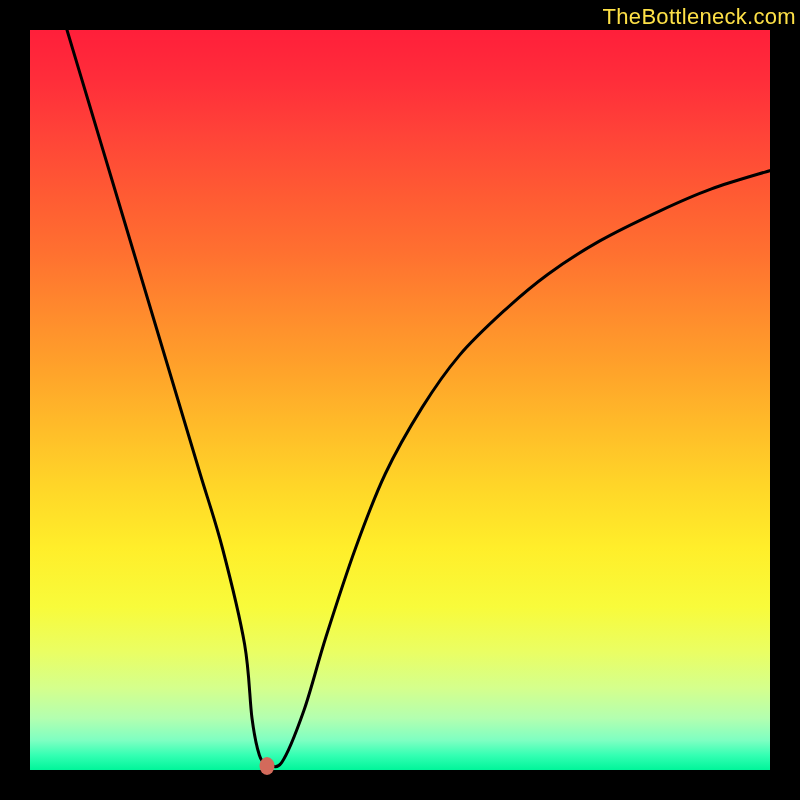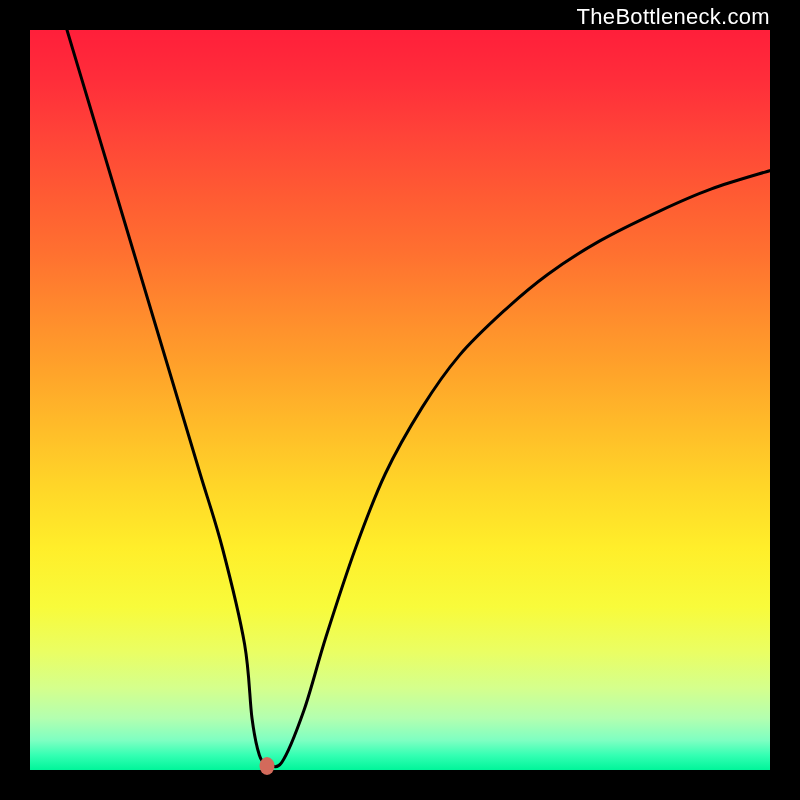--- a/index.html
+++ b/index.html
@@ -13,22 +13,22 @@
   }
   .frame {
     position: relative;
     width: 800px;
     height: 800px;
     background: #000000;
   }
   .attribution {
     position: absolute;
     top: 4px;
-    right: 30px;
-    color: #ffffff;
+    right: 4px;
+    color: #fde047;
     font-size: 22px;
     font-weight: 400;
     letter-spacing: 0.3px;
   }
   .plot-area {
     position: absolute;
     left: 30px;
     top: 30px;
     width: 740px;
     height: 740px;

